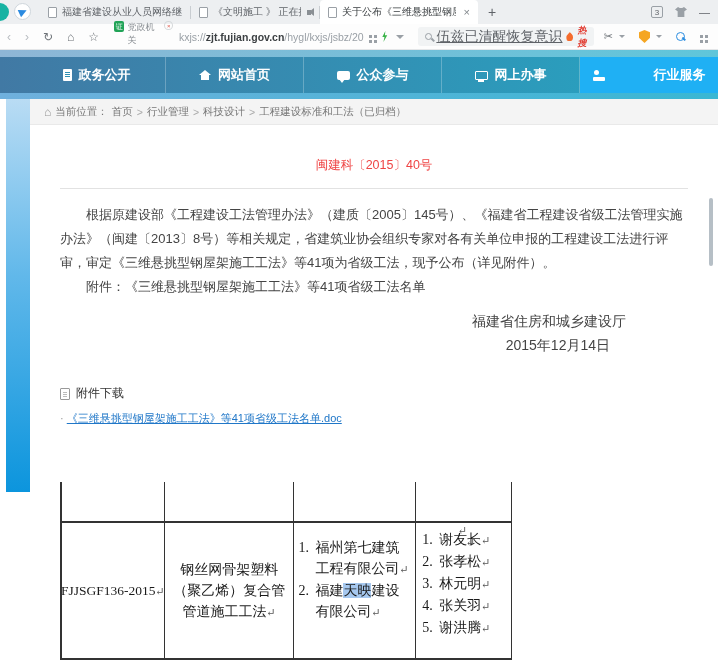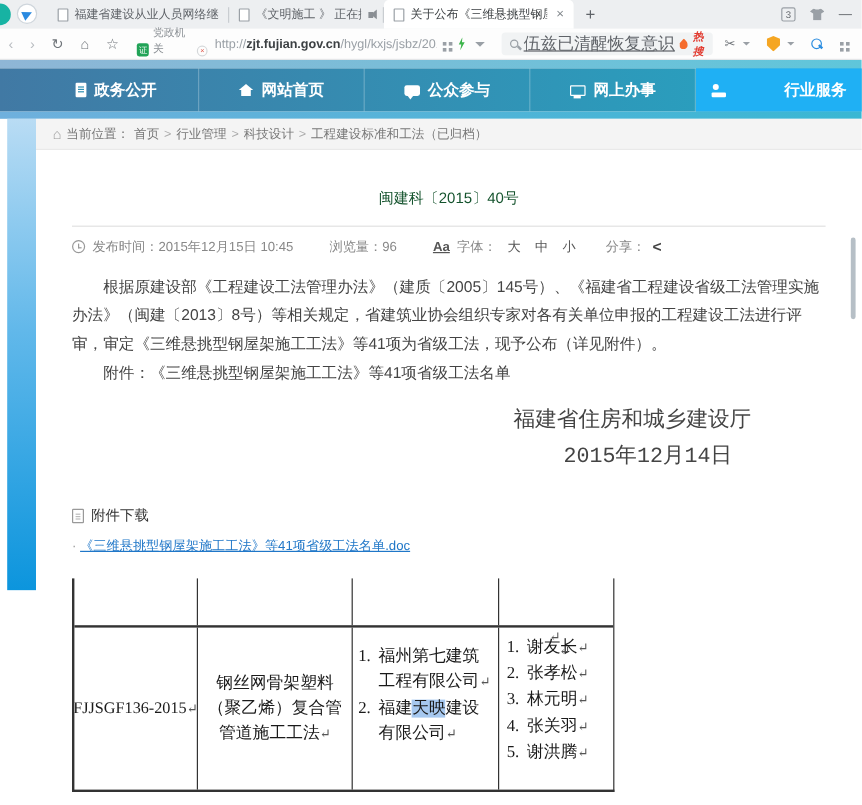--- a/index.html
+++ b/index.html
@@ -36,21 +36,21 @@
     font-size:8px; color:#5f6368; display:flex; align-items:center; justify-content:center; }
   .shirt { width:12px; height:10px; background:#9aa0a6;
     clip-path:polygon(25% 0,40% 10%,60% 10%,75% 0,100% 25%,78% 42%,78% 100%,22% 100%,22% 42%,0 25%); }
   .minim { color:#5f6368; font-size:11px; }
 
   #toolbar { position:absolute; left:0; top:24px; width:718px; height:26px;
     background:#fdfdfd; border-bottom:1px solid #e4e6e8; display:flex;
     align-items:center; font-size:12px; color:#888; }
   .nav-btn { padding:0 7px; font-size:12px; color:#b8bcc0; }
   .nav-btn.dark { color:#6f7479; }
-  .badge-wrap { display:flex; align-items:flex-end; gap:3px; margin:0 6px 5px 8px; }
+  .badge-wrap { display:flex; align-items:flex-start; gap:3px; margin:0 6px 5px 8px; }
   .badge-ic { width:11px; height:11px; background:#21a357; border-radius:2px;
     color:#fff; font-size:7px; display:flex; align-items:center; justify-content:center; }
   .badge-txt { font-size:9px; color:#8a8f94; }
   .badge-x { width:9px; height:9px; border:1px solid #d5d8da; border-radius:50%;
     color:#e05a4e; font-size:6px; display:flex; align-items:center; justify-content:center; }
   .url { font-size:10.5px; white-space:nowrap; overflow:hidden; max-width:185px; }
   .url .proto, .url .path { color:#9aa0a6; }
   .url .domain { color:#3c4043; font-weight:bold; }
   .grid4 { width:3px; height:3px; background:#9aa0a6; margin:0 5px;
     box-shadow:5px 0 0 #9aa0a6, 0 5px 0 #9aa0a6, 5px 5px 0 #9aa0a6; }
@@ -95,37 +95,37 @@
   .bc-home { color:#999; font-size:12px; }
   .bc-link { color:#777; }
   .bc-sep { color:#aaa; }
   #content { position:absolute; left:30px; top:125px; width:688px; height:367px;
     background:#fff; padding:22px 30px 0 30px; }
   #scrollthumb { position:absolute; right:5px; top:198px; width:4px; height:68px;
     background:#b6bfc6; border-radius:2px; }
 
   .art-title { text-align:center; font-size:21px; font-weight:bold; color:#222;
     line-height:26px; }
-  .art-docno { text-align:center; font-size:12.5px; color:#14532d; margin-top:10px; }
+  .art-docno { text-align:center; font-size:12.5px; color:#ef4444; margin-top:10px; }
   .art-divider { border-top:1px solid #e2e2e2; margin-top:14px; }
   .meta-row { display:flex; align-items:center; font-size:11px; color:#888;
     margin-top:9px; gap:6px; }
   .clock { width:11px; height:11px; border:1px solid #999; border-radius:50%;
     position:relative; flex:0 0 auto; }
   .clock::after { content:""; position:absolute; left:4px; top:2px; width:1px;
     height:4px; background:#999; }
   .clock::before { content:""; position:absolute; left:4px; top:5px; width:3px;
     height:1px; background:#999; }
   .meta-gap { width:18px; }
   .aa { text-decoration:underline; color:#555; font-weight:bold; }
   .fsize { color:#555; margin:0 3px; }
   .share-ic { font-weight:bold; color:#444; font-size:13px; }
   .art-body { margin-top:14px; font-size:13px; color:#444; line-height:24px; }
   .art-body p.indent { text-indent:2em; }
-  .sig { text-align:right; font-size:18px; color:#444;font-family:Liberation Mono, monospace; }
+  .sig { text-align:right; font-size:14px; color:#444; }
   .sig-org { margin-top:14px; padding-right:62px; }
   .sig-date { margin-top:6px; padding-right:78px; }
   .attach { margin-top:30px; }
   .attach-head { display:flex; align-items:center; gap:6px; font-size:12px; color:#333; }
   .doc-ic { width:10px; height:12px; border:1px solid #999; background:#fff;
     border-radius:1px; position:relative; flex:0 0 auto; }
   .doc-ic::after { content:""; position:absolute; left:2px; right:2px; top:3px;
     height:1px; background:#bbb; box-shadow:0 2px 0 #bbb, 0 4px 0 #bbb; }
   .attach-link-row { margin-top:9px; font-size:11px; color:#999; }
   .attach-link { color:#2077c8; text-decoration:underline; }
@@ -216,21 +216,21 @@
   <span class="nav-btn">‹</span>
   <span class="nav-btn">›</span>
   <span class="nav-btn dark">↻</span>
   <span class="nav-btn dark">⌂</span>
   <span class="nav-btn dark">☆</span>
   <span class="badge-wrap">
     <span class="badge-ic">证</span>
     <span class="badge-txt">党政机关</span>
     <span class="badge-x">×</span>
   </span>
-  <span class="url"><span class="proto">http://</span><span class="domain">zjt.fujian.gov.cn</span><span class="path">/hygl/kxjs/jsbz/201712/t20171228_2</span></span>
+  <span class="url"><span class="proto">kxjs://</span><span class="domain">zjt.fujian.gov.cn</span><span class="path">/hygl/kxjs/jsbz/201712/t20171228_2</span></span>
   <span class="grid4" style="width:3px;height:3px"></span>
   <span class="bolt"></span>
   <span class="caret"></span>
   <div class="searchbox">
     <span class="mag"></span>
     <span class="search-txt">伍兹已清醒恢复意识</span>
     <span class="flame"></span>
     <span class="hot">热搜</span>
   </div>
   <span class="tool-ic">
@@ -285,35 +285,20 @@
   <span class="bc-link">行业管理</span>
   <span class="bc-sep">&gt;</span>
   <span class="bc-link">科技设计</span>
   <span class="bc-sep">&gt;</span>
   <span class="bc-link">工程建设标准和工法（已归档）</span>
 </div>
 
 <div id="content">
   <div class="art-docno">闽建科〔2015〕40号</div>
   <div class="art-divider"></div>
-  <div class="meta-row">
-    <span class="clock"></span>
-    <span>发布时间：2015年12月15日 10:45</span>
-    <span class="meta-gap"></span>
-    <span>浏览量：96</span>
-    <span class="meta-gap"></span>
-    <span class="aa">Aa</span>
-    <span>字体：</span>
-    <span class="fsize">大</span>
-    <span class="fsize">中</span>
-    <span class="fsize">小</span>
-    <span class="meta-gap" style="width:10px"></span>
-    <span>分享：</span>
-    <span class="share-ic">&lt;</span>
-  </div>
   <div class="art-body">
     <p class="indent">根据原建设部《工程建设工法管理办法》（建质〔2005〕145号）、《福建省工程建设省级工法管理实施办法》（闽建〔2013〕8号）等相关规定，省建筑业协会组织专家对各有关单位申报的工程建设工法进行评审，审定《三维悬挑型钢屋架施工工法》等41项为省级工法，现予公布（详见附件）。</p>
     <p class="indent">附件：《三维悬挑型钢屋架施工工法》等41项省级工法名单</p>
   </div>
   <div class="sig sig-org">福建省住房和城乡建设厅</div>
   <div class="sig sig-date">2015年12月14日</div>
   <div class="attach">
     <div class="attach-head">
       <span class="doc-ic"></span>
       <span>附件下载</span>

